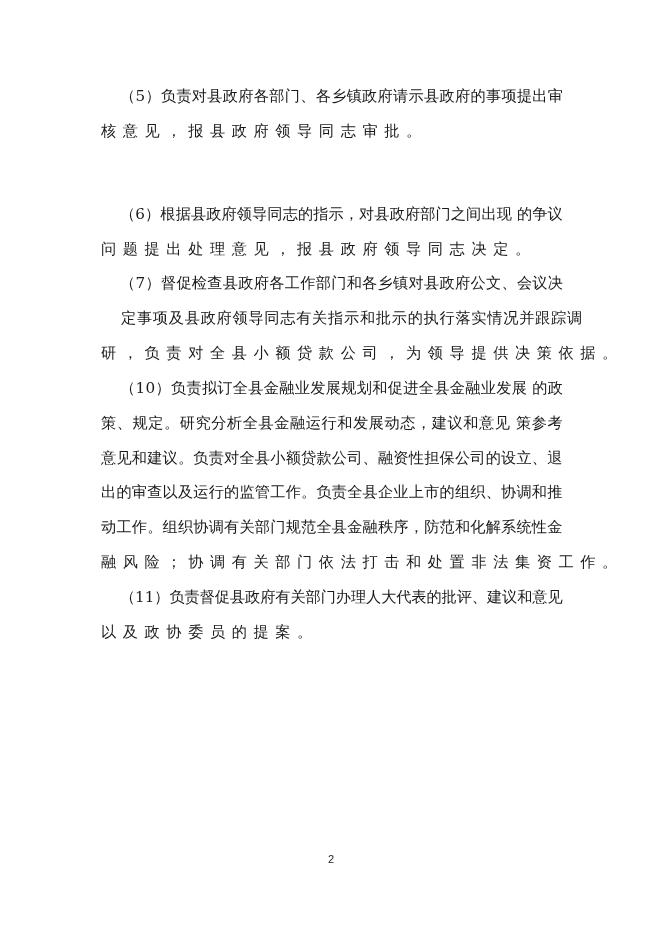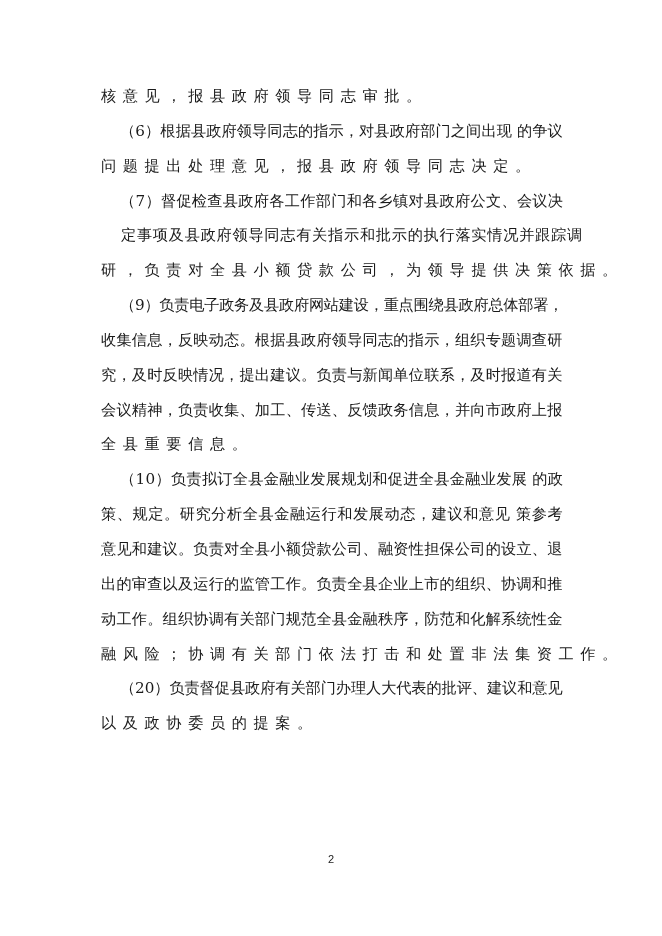--- a/index.html
+++ b/index.html
@@ -25,44 +25,38 @@
   .pagenum {
     position: absolute; left: 0; width: 662px; top: 853px;
     text-align: center; font-family: "Liberation Sans", sans-serif; font-size: 11px; color: #222;
   }
 </style>
 </head>
 <body>
 
 <div class="page" id="page">
     <p class="para">
+      <span class="line first" style="letter-spacing: 0.289655px;">（5）负责对县政府各部门、各乡镇政府请示县政府的事项提出审</span>
       <span class="line">核意见，报县政府领导同志审批。</span>
     </p>
     <p class="para">
-      <span class="line first" style="letter-spacing: 0.1px;">（6）根据县政府领导同志的指示，对县政府部门之间出现 的争议</span>
+      <span class="line first" style="letter-spacing: 0.1px; margin-top: 48px;">（6）根据县政府领导同志的指示，对县政府部门之间出现 的争议</span>
       <span class="line">问题提出处理意见，报县政府领导同志决定。</span>
     </p>
     <p class="para">
       <span class="line first" style="letter-spacing: 0.289655px;">（7）督促检查县政府各工作部门和各乡镇对县政府公文、会议决</span>
       <span class="line" style="letter-spacing: 0.737931px; margin-left: 20px;">定事项及县政府领导同志有关指示和批示的执行落实情况并跟踪调</span>
       <span class="line">研，负责对全县小额贷款公司，为领导提供决策依据。</span>
-    </p>
-    <p class="para">
-      <span class="line first" style="letter-spacing: -0.233333px;">（9）负责电子政务及县政府网站建设，重点围绕县政府总体部署，</span>
-      <span class="line" style="letter-spacing: 0.2px;">收集信息，反映动态。根据县政府领导同志的指示，组织专题调查研</span>
-      <span class="line" style="letter-spacing: 0.2px;">究，及时反映情况，提出建议。负责与新闻单位联系，及时报道有关</span>
-      <span class="line" style="letter-spacing: 0.2px;">会议精神，负责收集、加工、传送、反馈政务信息，并向市政府上报</span>
-      <span class="line">全县重要信息。</span>
     </p>
     <p class="para">
       <span class="line first" style="letter-spacing: 0.3px;">（10）负责拟订全县金融业发展规划和促进全县金融业发展 的政</span>
       <span class="line" style="letter-spacing: 0.566667px;">策、规定。研究分析全县金融运行和发展动态，建议和意见 策参考</span>
       <span class="line" style="letter-spacing: 0.2px;">意见和建议。负责对全县小额贷款公司、融资性担保公司的设立、退</span>
       <span class="line" style="letter-spacing: 0.2px;">出的审查以及运行的监管工作。负责全县企业上市的组织、协调和推</span>
       <span class="line" style="letter-spacing: 0.2px;">动工作。组织协调有关部门规范全县金融秩序，防范和化解系统性金</span>
       <span class="line">融风险；协调有关部门依法打击和处置非法集资工作。</span>
     </p>
     <p class="para">
-      <span class="line first" style="letter-spacing: -0.0666667px;">（20）负责督促县政府有关部门办理人大代表的批评、建议和意见</span>
+      <span class="line first" style="letter-spacing: -0.0666667px;">（11）负责督促县政府有关部门办理人大代表的批评、建议和意见</span>
       <span class="line">以及政协委员的提案。</span>
     </p>
   </div>
 <div class="pagenum">2</div>
 
 </body></html>

